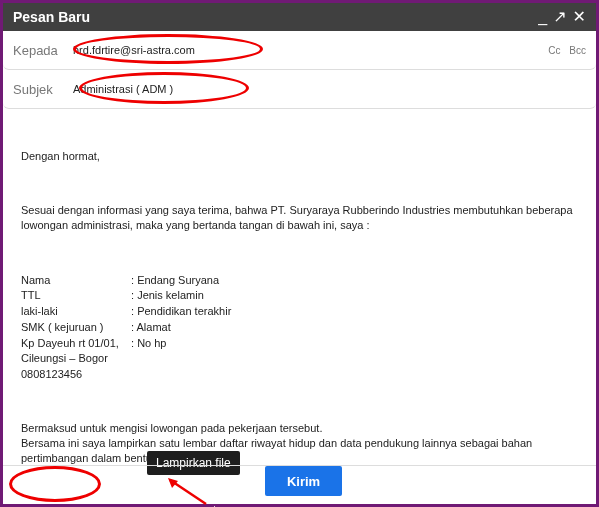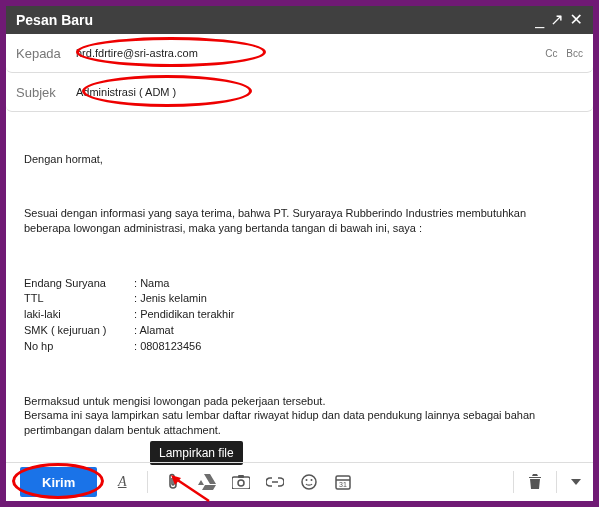--- a/index.html
+++ b/index.html
@@ -7,21 +7,21 @@
     padding: 0;
     font-family: Arial, sans-serif;
     background: #fff;
     width: 599px;
     height: 507px;
     overflow: hidden;
   }
   .window {
     width: 599px;
     height: 507px;
-    border: 6px solid #701a75;
+    border: 3px solid #701a75;
     box-sizing: border-box;
     display: flex;
     flex-direction: column;
     position: relative;
   }
   .titlebar {
     background: #404040;
     color: #fff;
     height: 28px;
     line-height: 28px;
@@ -88,20 +88,21 @@
   .fields span:nth-child(2n+1){ }
   .fields span:nth-child(2n)::before { content: ": "; }
   .toolbar {
     height: 38px;
     border-top: 1px solid #ddd;
     display: flex;
     align-items: center;
     padding: 0 6px 0 0;
     gap: 10px;
     position: relative;
+    flex-direction: column;
   }
   .send-wrap { position: relative; padding-left: 14px; }
   .send-btn {
     background: #1a73e8;
     color: #fff;
     border: none;
     height: 30px;
     padding: 0 22px;
     font-size: 13px;
     font-weight: bold;
@@ -186,35 +187,35 @@
   <div class="row">
     <span class="label">Subjek</span>
     <span class="value">Administrasi ( ADM )</span>
     <div class="oval" style="left:76px; top:2px; width:170px; height:32px;"></div>
   </div>
 
   <div class="bodyarea">
     <div class="section">Dengan hormat,</div>
     <div class="section">Sesuai dengan informasi yang saya terima, bahwa PT. Suryaraya Rubberindo Industries membutuhkan beberapa lowongan administrasi, maka yang bertanda tangan di bawah ini, saya :</div>
     <div class="fields">
-      <span>Endang Suryana</span><span>Nama</span>
+      <span>Nama</span><span>Endang Suryana</span>
       <span>TTL</span>
       <span>Jenis kelamin</span><span>laki-laki</span>
       <span>Pendidikan terakhir</span><span>SMK ( kejuruan )</span>
-      <span>Alamat</span>
+      <span>Alamat</span><span>Kp Dayeuh rt 01/01, Cileungsi – Bogor</span>
       <span>No hp</span><span>0808123456</span>
     </div>
     <div class="section">Bermaksud untuk mengisi lowongan pada pekerjaan tersebut.
 Bersama ini saya lampirkan satu lembar daftar riwayat hidup dan data pendukung lainnya sebagai bahan pertimbangan dalam bentuk attachment.</div>
     
     
     
   </div>
 
-  <div class="tooltip" style="left:144px; bottom:36px;">Lampirkan file</div>
+  <div class="tooltip" style="left:144px; bottom:29px;">Lampirkan file</div>
 
   <div class="toolbar">
     <div class="send-wrap">
       <button class="send-btn">Kirim</button>
     </div>
     <div class="tool-icons">
       <div class="ic" style="font-family:'Times New Roman',serif; text-decoration:underline; font-style:italic;">A</div>
       <div class="vsep"></div>
       <div class="ic">
         <svg width="14" height="18" viewBox="0 0 14 18">

